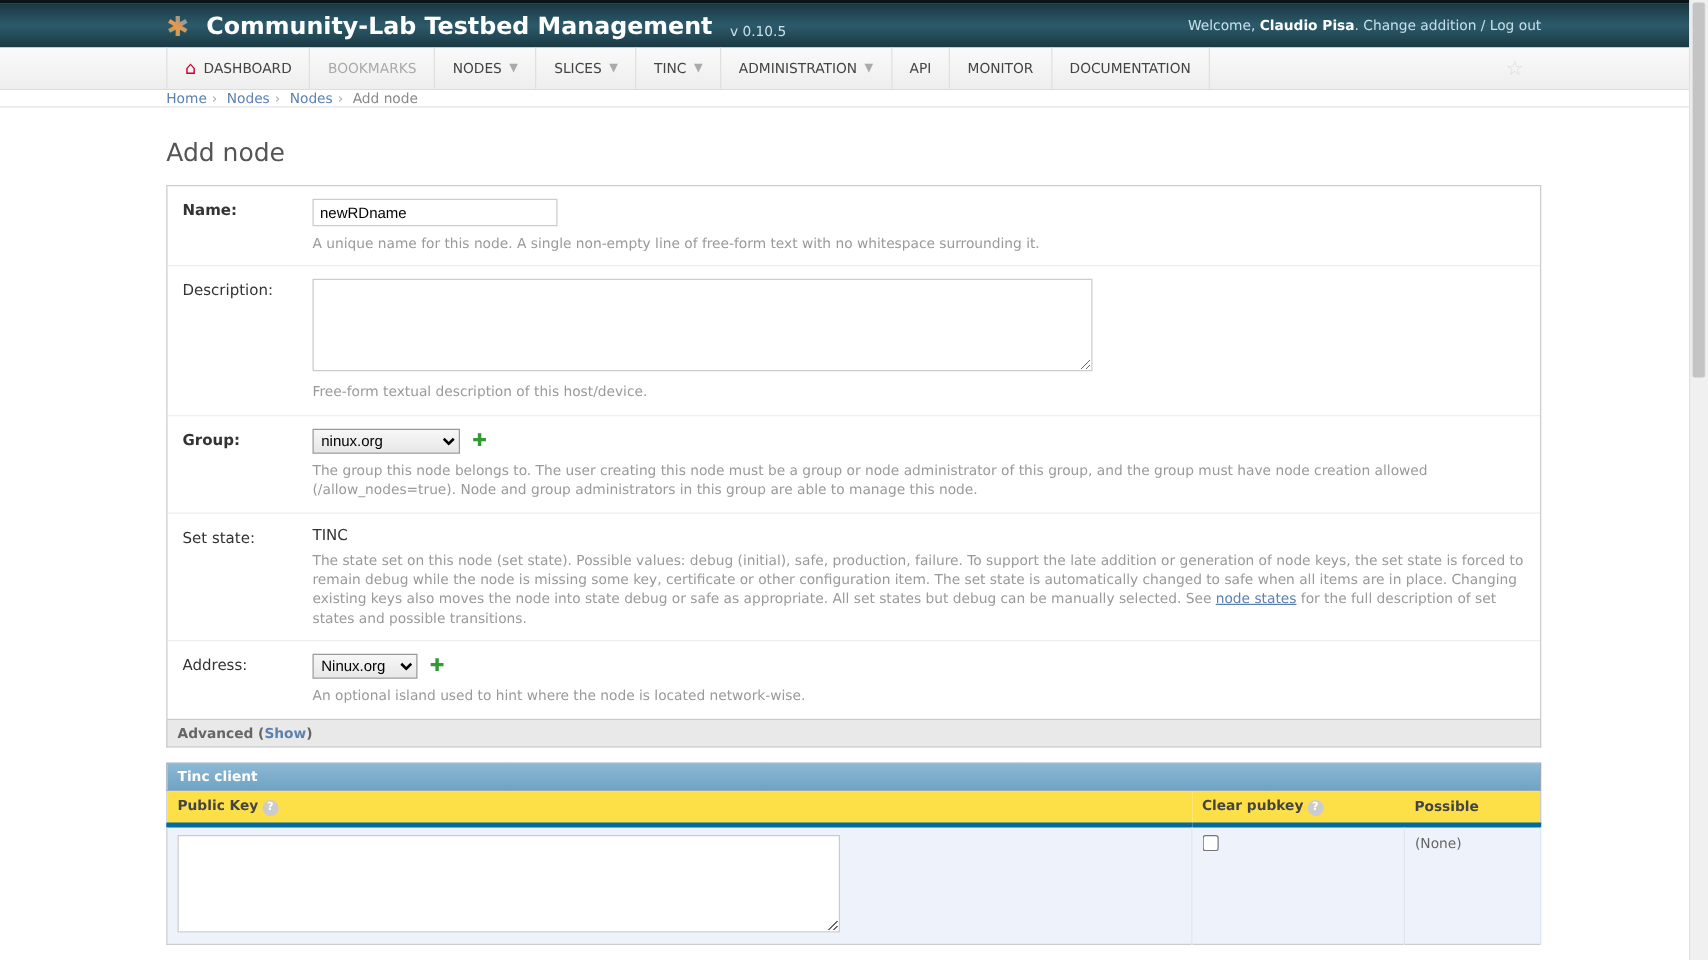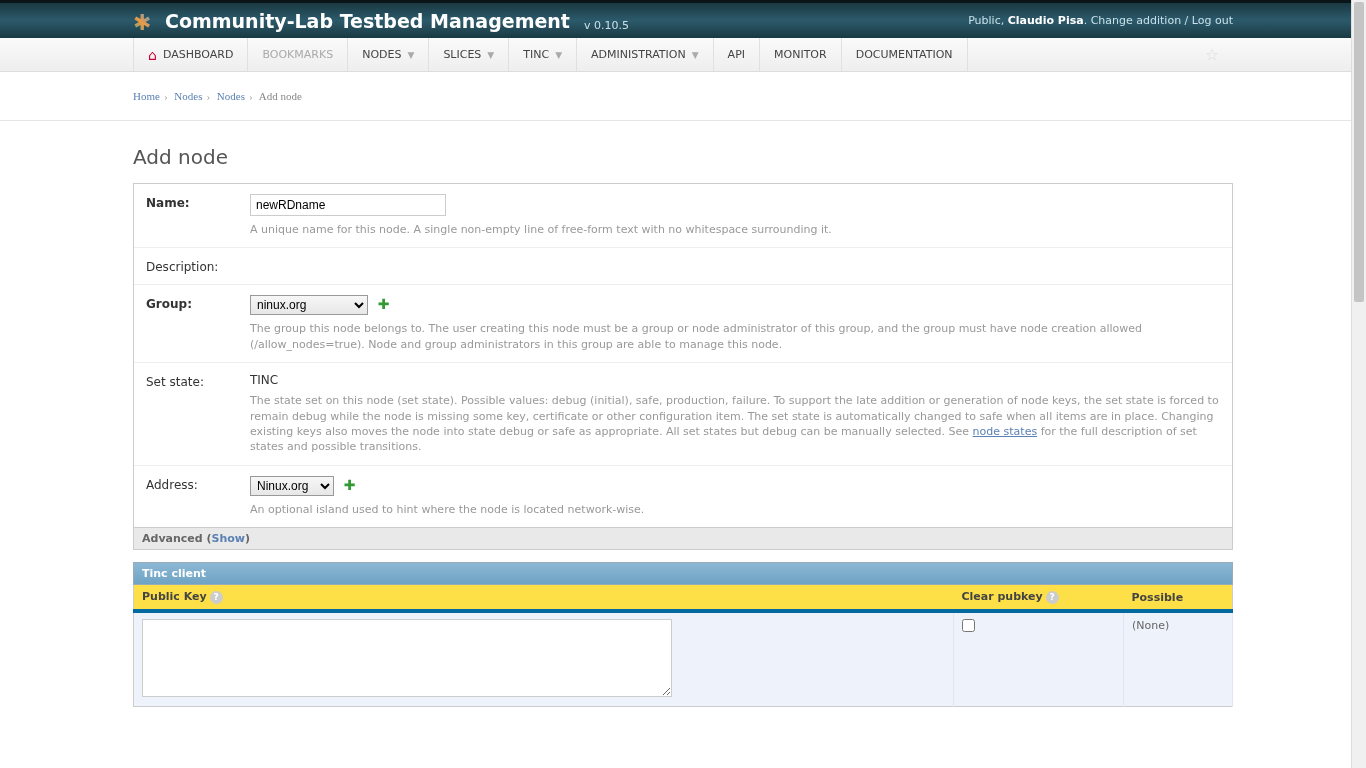--- a/index.html
+++ b/index.html
@@ -18,21 +18,21 @@
 
 .navbar { background: linear-gradient(to bottom, #fafafa, #eee); border-bottom: 1px solid #ddd; height: 34px; }
 .navbar-inner { width: 1100px; margin: 0 auto; display: flex; align-items: center; height: 100%; }
 .nav-item { padding: 0 14px; height: 100%; display: flex; align-items: center; gap: 6px; border-right: 1px solid #e0e0e0; color: #444; font-size: 11px; cursor: pointer; text-transform: uppercase; }
 .nav-item.disabled { color: #aaa; }
 .nav-item:first-child { border-left: 1px solid #e0e0e0; }
 .home-icon { color: #c03; font-size: 14px; }
 .chevron { color: #aaa; font-size: 9px; }
 .star-icon { margin-left: auto; padding: 0 14px; color: #ddd; font-size: 16px; }
 
-.breadcrumbs { border-bottom: 1px solid #e5e5e5; padding: 18px 0; font-family: Liberation Serif, serif; }
+.breadcrumbs { border-bottom: 1px solid #e5e5e5; padding: 0 0; }
 .breadcrumbs-inner { width: 1100px; margin: 0 auto; font-size: 11px; color: #888; }
 .breadcrumbs-inner a { color: #5b80b2; text-decoration: none; }
 .breadcrumbs-inner .sep { color: #aaa; margin: 0 4px; }
 
 .content { width: 1100px; margin: 0 auto; padding-top: 24px; }
 h1 { font-size: 20px; color: #555; font-weight: normal; margin-bottom: 14px; }
 
 .module { border: 1px solid #ccc; background: #fff; }
 .form-row { border-bottom: 1px solid #eee; padding: 10px 12px; display: flex; align-items: flex-start; overflow: hidden; }
 .form-row:last-child { border-bottom: none; }
@@ -69,21 +69,21 @@
 <body>
 
 <div class="header">
   <div class="header-inner">
     <div class="brand">
       <span class="logo-icon"></span>
       <span class="brand-title">Community-Lab Testbed Management</span>
       <span class="brand-version">v 0.10.5</span>
     </div>
     <div class="user-tools">
-      <span>Public,</span>
+      <span>Welcome,</span>
       <strong>Claudio Pisa</strong>.
       <a href="#">Change addition</a> /
       <a href="#">Log out</a>
     </div>
   </div>
 </div>
 
 <div class="navbar">
   <div class="navbar-inner">
     <div class="nav-item">
@@ -138,20 +138,24 @@
     <div class="form-row required">
       <label>Name:</label>
       <div class="field-box">
         <input type="text" value="newRDname" style="">
         <span class="help">A unique name for this node. A single non-empty line of free-form text with no whitespace surrounding it.</span>
       </div>
     </div>
 
     <div class="form-row">
       <label>Description:</label>
+      <div class="field-box">
+        <textarea style=""></textarea>
+        <span class="help">Free-form textual description of this host/device.</span>
+      </div>
     </div>
 
     <div class="form-row required">
       <label>Group:</label>
       <div class="field-box">
         <select style="width:118px;">
           <option>ninux.org</option>
         </select>
         <span class="add-plus">✚</span>
         <span class="help">The group this node belongs to. The user creating this node must be a group or node administrator of this group, and the group must have node creation allowed (/allow_nodes=true). Node and group administrators in this group are able to manage this node.</span>

